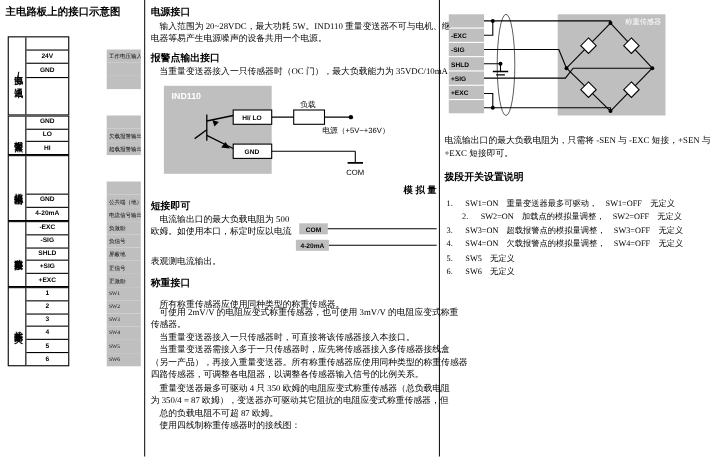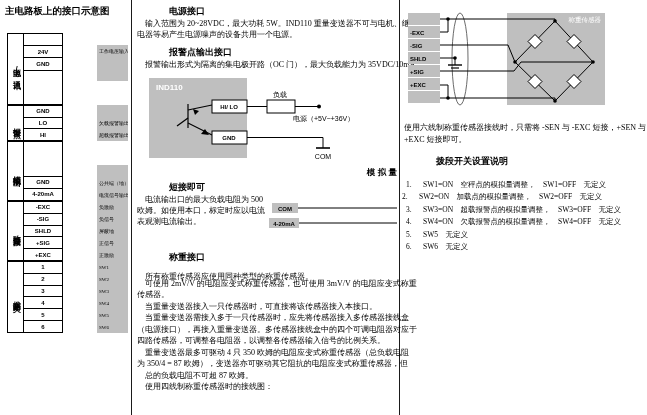--- a/index.html
+++ b/index.html
@@ -14,21 +14,21 @@
   .glabel span{writing-mode:vertical-lr;text-orientation:upright;font:bold 8px "Liberation Sans","DejaVu Sans",sans-serif;letter-spacing:1px;}
   .rows{flex:1;display:flex;flex-direction:column;}
   .trow{flex:1;display:flex;align-items:center;justify-content:center;
         font:bold 6px "Liberation Sans","DejaVu Sans",sans-serif;box-sizing:border-box;}
   .bb{border-bottom:1px solid #000;}
   .ag{position:absolute;left:97px;width:31px;display:flex;flex-direction:column;}
   .ar{height:12px;box-sizing:border-box;display:flex;align-items:center;padding-left:2px;
       font:5px "Liberation Serif","DejaVu Serif",serif;white-space:nowrap;overflow:hidden;}
   .gray{background:#bfbfbf;}
   
-  .h{font:bold 9px "Liberation Sans","DejaVu Sans",sans-serif;margin-left:32px;}
+  .h{font:bold 9px "Liberation Sans","DejaVu Sans",sans-serif;}
   .b{font:8px "Liberation Serif","DejaVu Serif",serif;}
   .b2{font:7.5px "Liberation Serif","DejaVu Serif",serif;}
   .cliphdr{font:bold 8.5px "Liberation Sans","DejaVu Sans",sans-serif;text-align:right;}
   .num{display:inline-block;width:17px;}
   svg text{font-family:"Liberation Sans","DejaVu Sans",sans-serif;}
 </style>
 </head>
 <body>
 
 <div class="vline" style="left:131px"></div>
@@ -138,21 +138,21 @@
     <div class="ar gray">SW5</div>
     <div class="ar gray">SW6</div>
   </div>
 </div>
 
 <div class="abs h" style="left:137px;top:5px">电源接口</div>
 <div class="abs b" style="left:145px;top:18px">输入范围为 20~28VDC，最大功耗 5W。IND110 重量变送器不可与电机、继</div>
 <div class="abs b" style="left:137px;top:29px">电器等易产生电源噪声的设备共用一个电源。</div>
 
 <div class="abs h" style="left:137px;top:46px">报警点输出接口</div>
-<div class="abs b" style="left:145px;top:59px">报警输出形式为隔离的集电极开路（OC 门），最大负载能力为 35VDC/10mA。</div>
+<div class="abs b" style="left:145px;top:59px">当重量变送器接入一只传感器时（OC 门），最大负载能力为 35VDC/10mA。</div>
 
 <svg class="abs" style="left:135px;top:74px" width="265" height="100" viewBox="0 0 265 100">
   <rect x="14" y="4" width="98" height="80" fill="#bfbfbf"></rect>
   <text x="21" y="16" font-size="8" font-weight="bold" fill="#ffffff">IND110</text>
 
   <g stroke="#000" stroke-width="1.2" fill="none">
     <line x1="53" y1="30" x2="53" y2="54"></line>
     <line x1="42" y1="52" x2="53" y2="44"></line>
     <line x1="53" y1="36" x2="77" y2="31"></line>
     <line x1="53" y1="49" x2="77" y2="61"></line>
@@ -177,40 +177,40 @@
   <circle cx="184" cy="32.5" r="2" fill="#000"></circle>
   <text x="158" y="47" font-size="7">电源（+5V~+36V）</text>
   <text x="188" y="85" font-size="7" text-anchor="middle">COM</text>
 </svg>
 
 <div class="abs cliphdr" style="left:330px;top:167px;width:67px">模 拟 量</div>
 
 <div class="abs h" style="left:137px;top:181px">短接即可</div>
 <div class="abs b" style="left:145px;top:194px">电流输出口的最大负载电阻为 500</div>
 <div class="abs b" style="left:137px;top:205px">欧姆。如使用本口，标定时应以电流</div>
-<div class="abs b" style="left:137px;top:216px">表观测电流输出。</div>
+<div class="abs b" style="left:137px;top:232px">表观测电流输出。</div>
 
 <svg class="abs" style="left:263px;top:194px" width="137" height="40" viewBox="0 0 137 40">
   <rect x="9" y="9" width="26" height="10" fill="#bfbfbf"></rect>
   <text x="22" y="16.5" font-size="6" font-weight="bold" text-anchor="middle">COM</text>
   <rect x="6" y="24" width="30" height="10" fill="#bfbfbf"></rect>
   <text x="21" y="31.5" font-size="6" font-weight="bold" text-anchor="middle">4-20mA</text>
   <g stroke="#000" stroke-width="1">
     <line x1="35" y1="14" x2="134" y2="14"></line>
     <line x1="36" y1="29" x2="134" y2="29"></line>
   </g>
 </svg>
 
 <div class="abs h" style="left:137px;top:251px">称重接口</div>
 <div class="abs b" style="left:145px;top:271px">所有称重传感器应使用同种类型的称重传感器。</div>
 <div class="abs b" style="left:145px;top:277.5px">可使用 2mV/V 的电阻应变式称重传感器，也可使用 3mV/V 的电阻应变式称重</div>
 <div class="abs b" style="left:137px;top:289px">传感器。</div>
 <div class="abs b" style="left:145px;top:300.5px">当重量变送器接入一只传感器时，可直接将该传感器接入本接口。</div>
 <div class="abs b" style="left:145px;top:312px">当重量变送器需接入多于一只传感器时，应先将传感器接入多传感器接线盒</div>
-<div class="abs b" style="left:137px;top:323.5px">（电源接口），再接入重量变送器。多传感器接线盒中的四个可调电阻器对应于</div>
+<div class="abs b" style="left:137px;top:323.5px">（另一产品），再接入重量变送器。所有称重传感器应使用同种类型的称重传感器</div>
 <div class="abs b" style="left:137px;top:335px">四路传感器，可调整各电阻器，以调整各传感器输入信号的比例关系。</div>
 <div class="abs b" style="left:145px;top:346.5px">重量变送器最多可驱动 4 只 350 欧姆的电阻应变式称重传感器（总负载电阻</div>
 <div class="abs b" style="left:137px;top:358px">为 350/4 = 87 欧姆），变送器亦可驱动其它阻抗的电阻应变式称重传感器，但</div>
 <div class="abs b" style="left:145px;top:369.5px">总的负载电阻不可超 87 欧姆。</div>
 <div class="abs b" style="left:145px;top:381px">使用四线制称重传感器时的接线图：</div>
 
 <svg class="abs" style="left:402px;top:8px" width="245" height="105" viewBox="0 0 245 105">
 
   <g>
     <rect x="6" y="5" width="32" height="12" fill="#bfbfbf"></rect>
@@ -267,23 +267,23 @@
     <circle cx="153" cy="13" r="1.8"></circle>
     <circle cx="46" cy="11" r="1.8"></circle>
     <circle cx="113" cy="54" r="1.8"></circle>
     <circle cx="53" cy="50" r="1.8"></circle>
     <circle cx="191" cy="54" r="1.8"></circle>
     <circle cx="46" cy="90" r="1.8"></circle>
     <circle cx="153" cy="93" r="1.8"></circle>
   </g>
 </svg>
 
-<div class="abs b" style="left:404px;top:122px">使用六线制称重传感器接线时，只需将 -SEN 与 -EXC 短接，+SEN 与</div>
+<div class="abs b" style="left:404px;top:122px">电流输出口的最大负载电阻为，只需将 -SEN 与 -EXC 短接，+SEN 与</div>
 <div class="abs b" style="left:404px;top:134px">+EXC 短接即可。</div>
 
 <div class="abs h" style="left:404px;top:155px">拨段开关设置说明</div>
 
-<div class="abs b2" style="left:406px;top:180px"><span class="num">1.</span><span>SW1=ON　空秤点的模拟量调整，　SW1=OFF　无定义</span></div>
-<div class="abs b2" style="left:402px;top:192.4px"><span class="num">2.</span><span>SW2=ON　加载点的模拟量调整，　SW2=OFF　无定义</span></div>
+<div class="abs b2" style="left:406px;top:180px"><span class="num">1.</span><span>SW1=ON　重量变送器最多可驱动，　SW1=OFF　无定义</span></div>
+<div class="abs b2" style="left:420px;top:192.4px"><span class="num">2.</span><span>SW2=ON　加载点的模拟量调整，　SW2=OFF　无定义</span></div>
 <div class="abs b2" style="left:406px;top:204.8px"><span class="num">3.</span><span>SW3=ON　超载报警点的模拟量调整，　SW3=OFF　无定义</span></div>
 <div class="abs b2" style="left:406px;top:217.2px"><span class="num">4.</span><span>SW4=ON　欠载报警点的模拟量调整，　SW4=OFF　无定义</span></div>
 <div class="abs b2" style="left:406px;top:229.6px"><span class="num">5.</span><span>SW5　无定义</span></div>
 <div class="abs b2" style="left:406px;top:242px"><span class="num">6.</span><span>SW6　无定义</span></div>
 
 </body></html>

